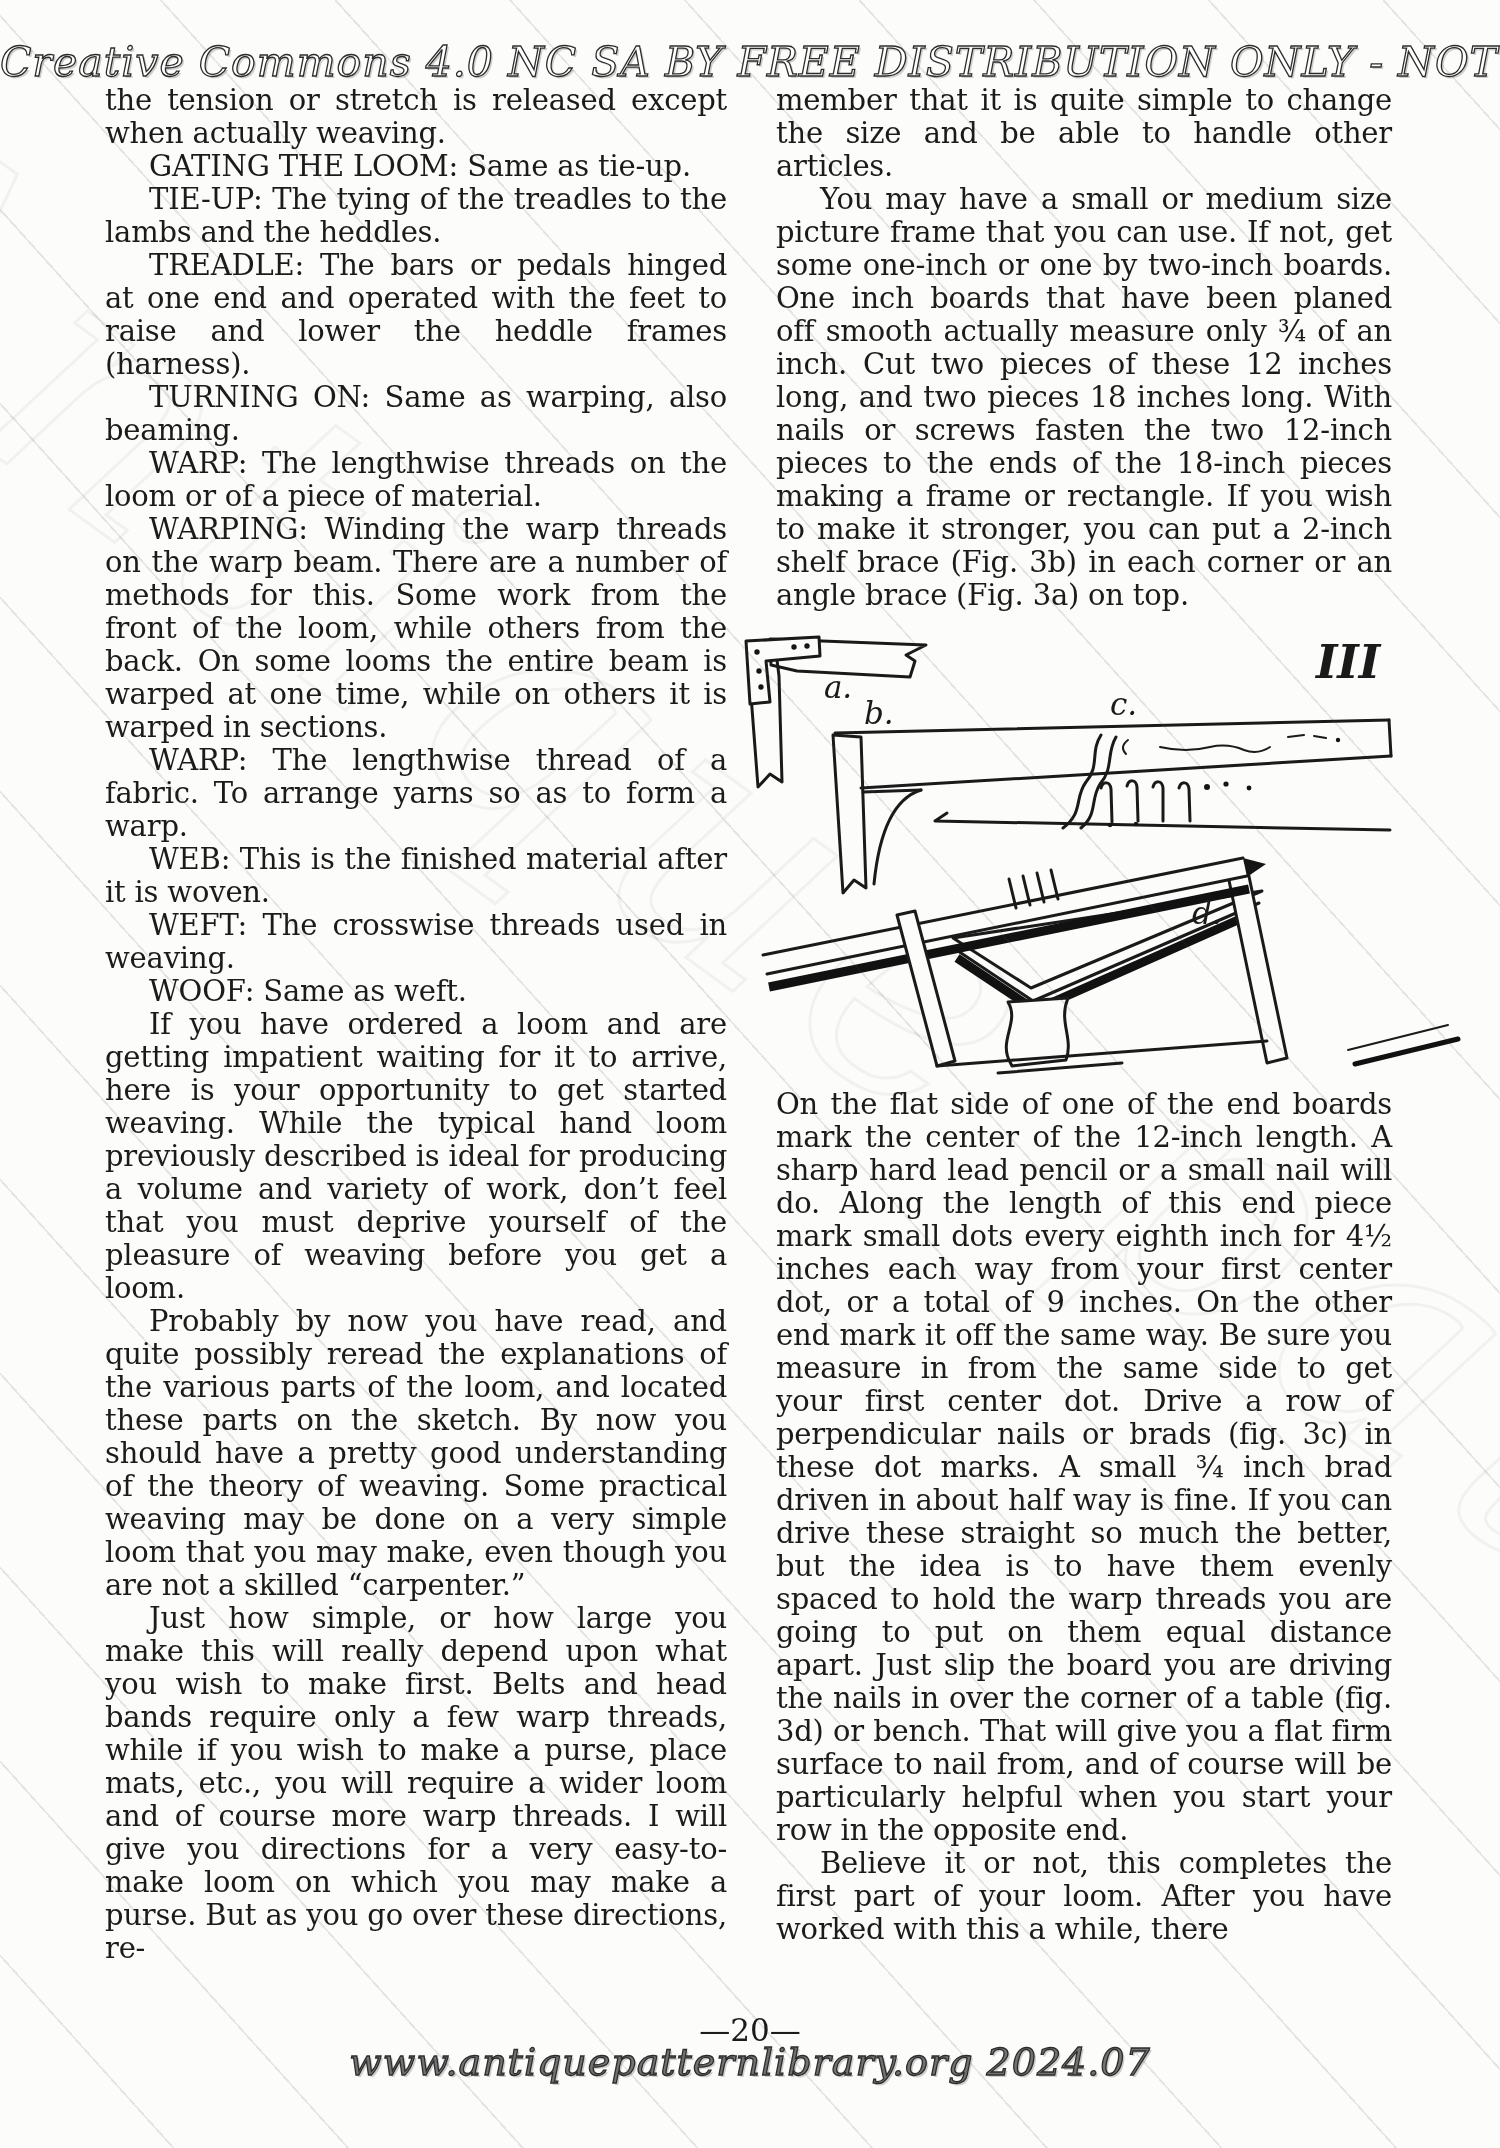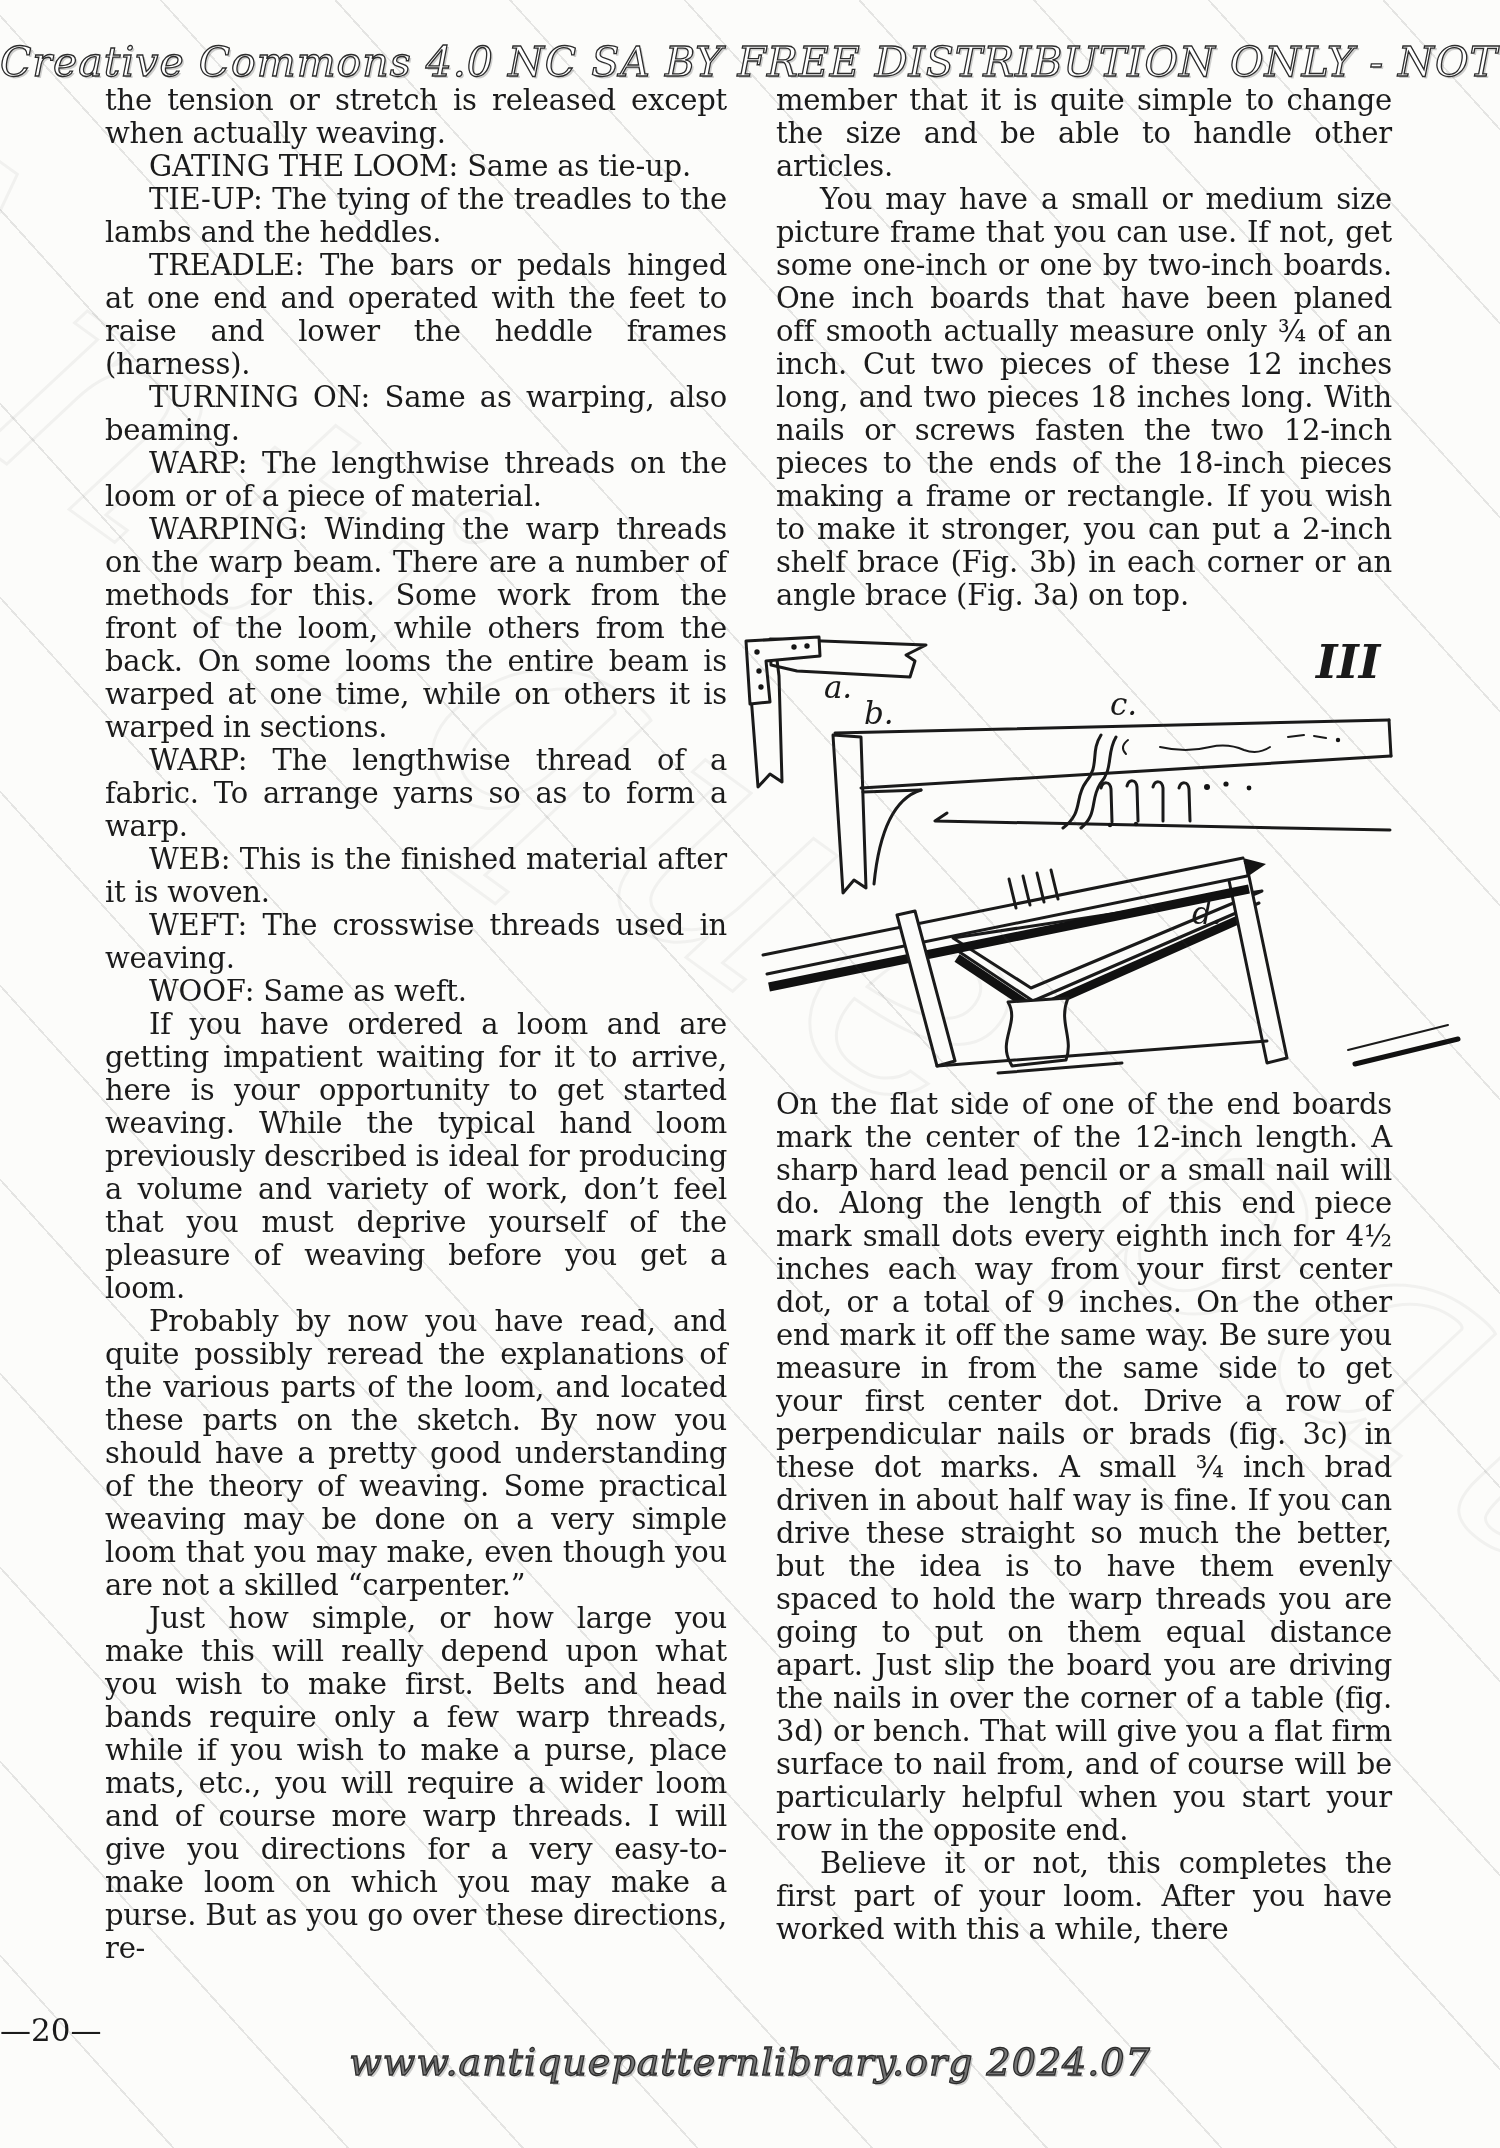--- a/index.html
+++ b/index.html
@@ -33,21 +33,21 @@
   }
   .col p{margin:0;text-indent:44px;}
   .col p.noindent{text-indent:0;}
   .col-left{left:105px;width:622px;}
   .col-right{left:776px;width:616px;}
   .figure-block{
     position:relative;width:760px;height:476px;margin-left:-36px;
   }
   .figure-block svg{position:absolute;left:0;top:0;}
   .pagenum{
-    position:absolute;top:2012px;left:0;width:100%;z-index:4;
+    position:absolute;top:2012px;left:0;width:100%;text-align:center;z-index:4;
     font-size:31px;
   }
   .footer-url{
     position:absolute;top:2040px;left:0;width:100%;text-align:center;z-index:4;
     font-size:38px;font-style:italic;letter-spacing:1px;
     color:#737373;-webkit-text-stroke:1.3px #2c2c2c;
     text-shadow:2px 2px 0 rgba(0,0,0,0.18);
     white-space:nowrap;
   }
   .fig-line{stroke:#1a1a1a;stroke-width:3;fill:none;stroke-linecap:round;stroke-linejoin:round;}

